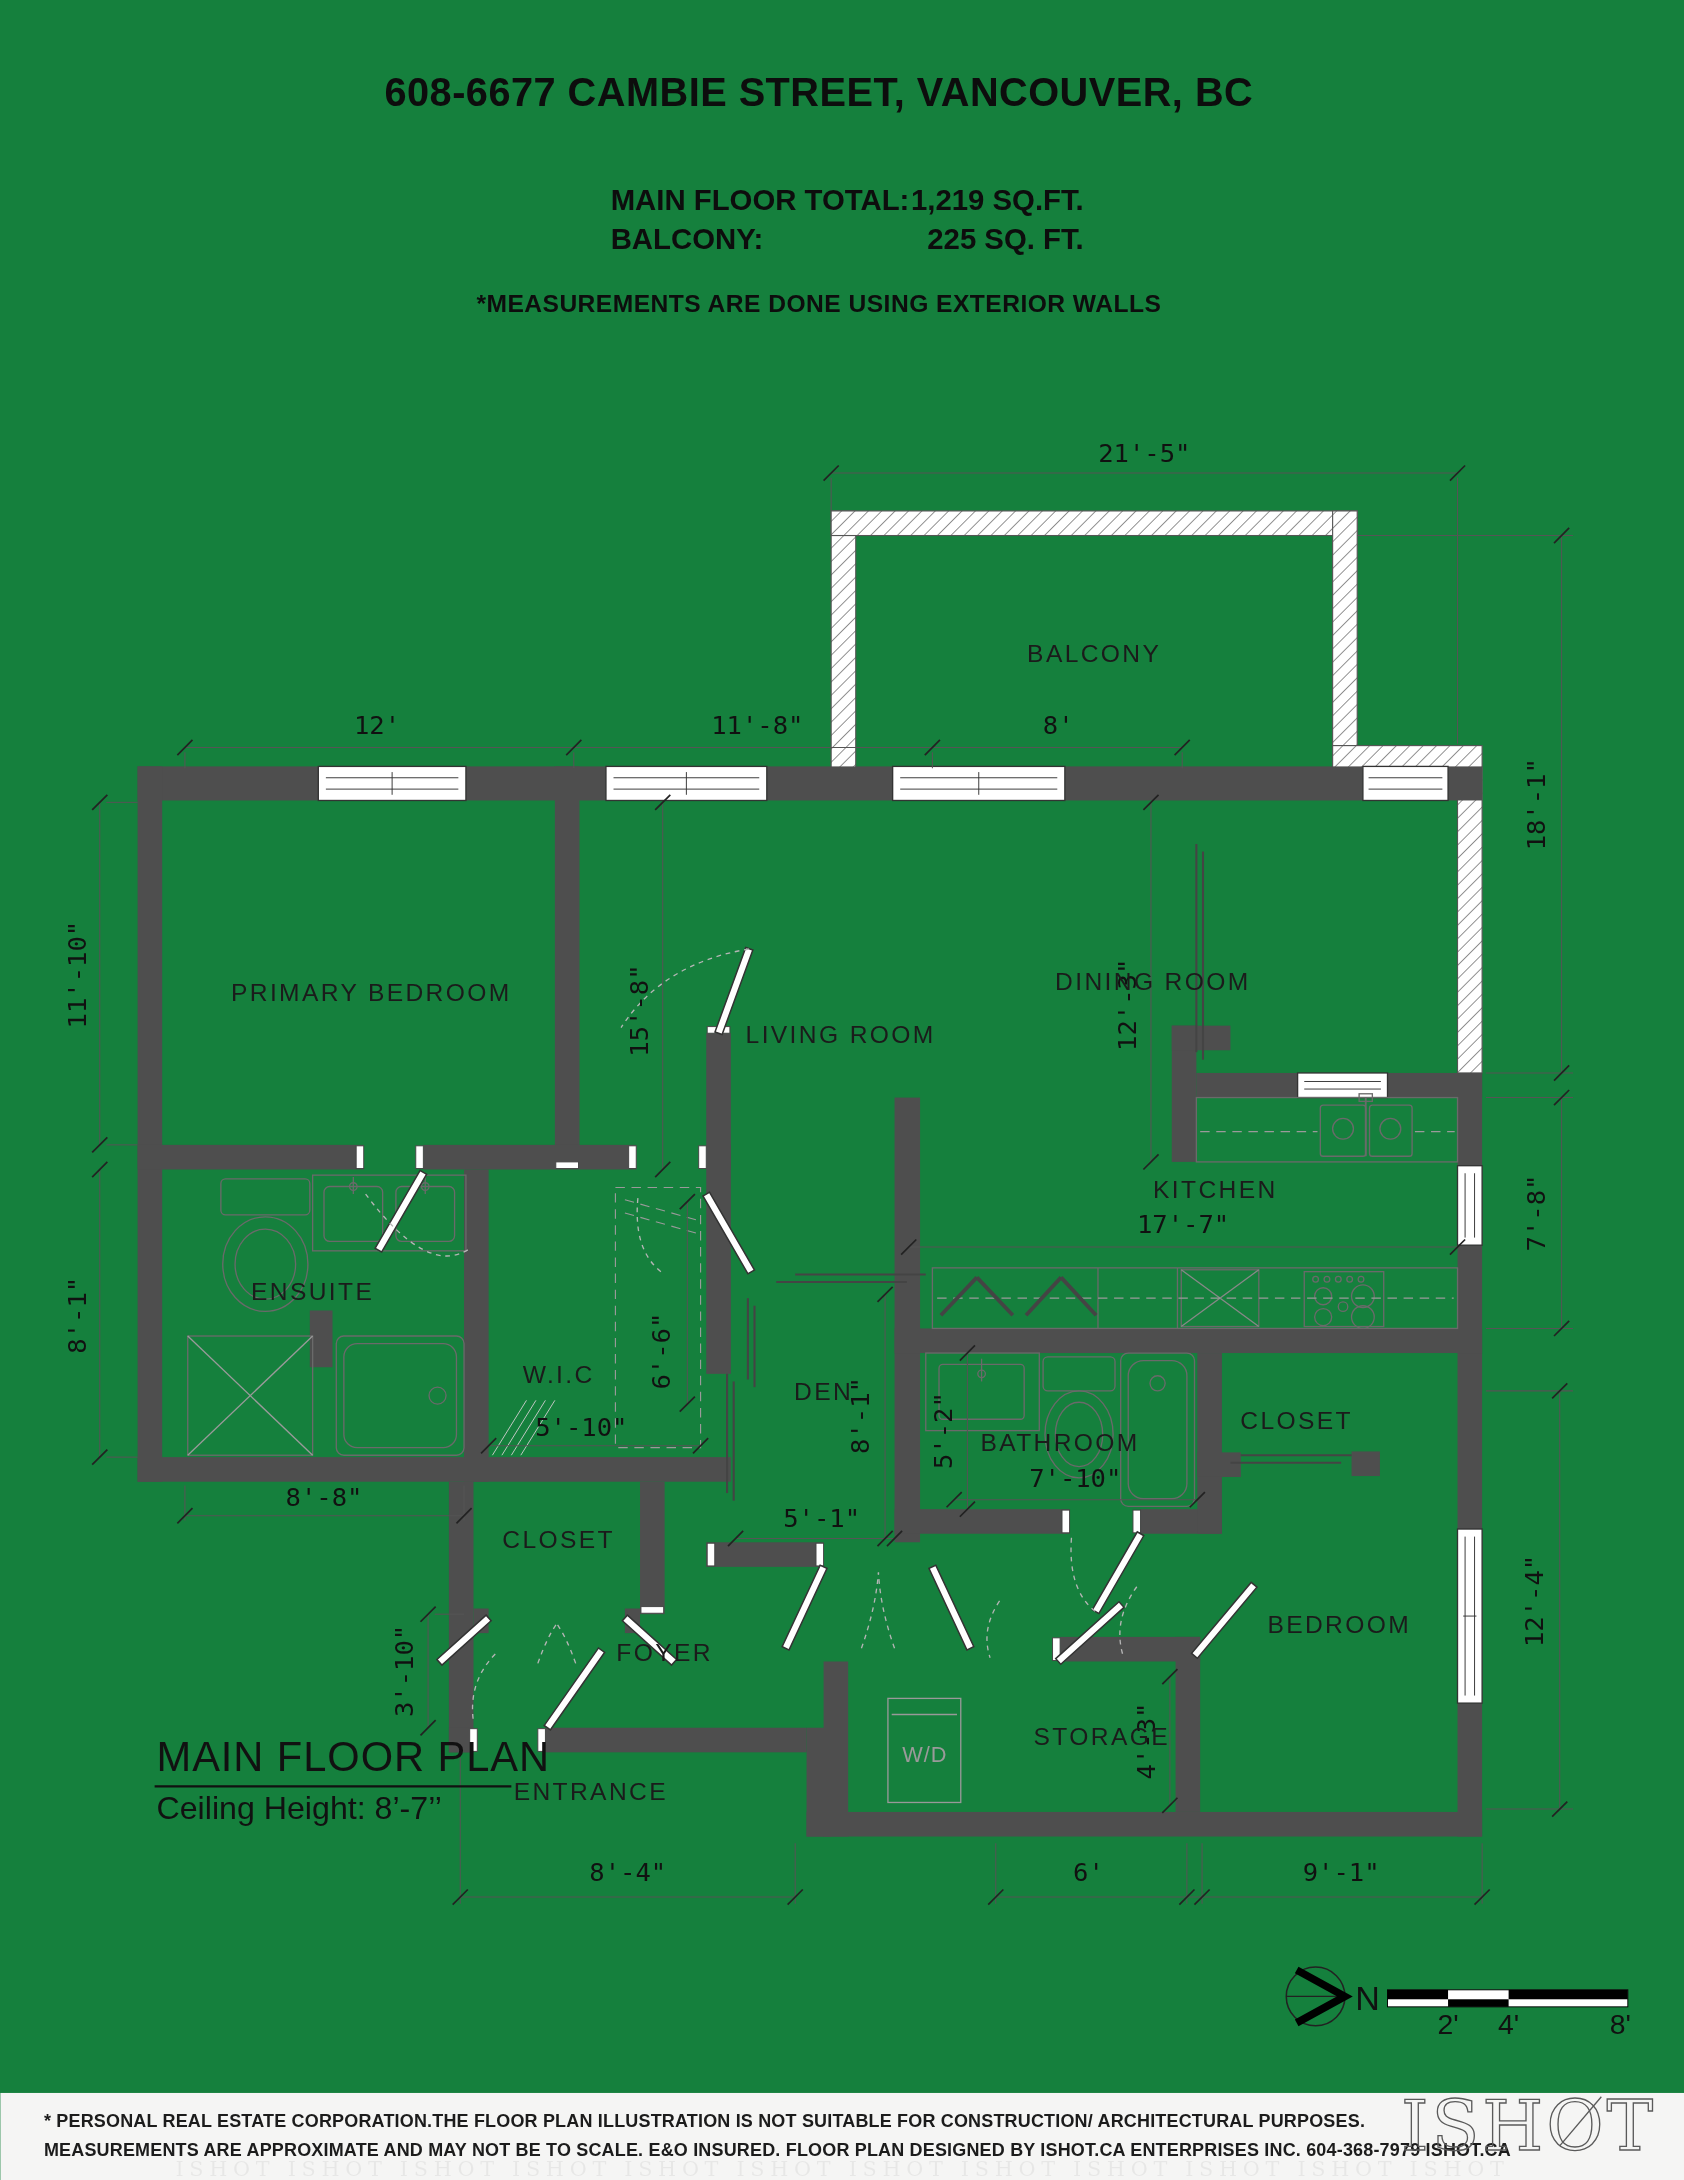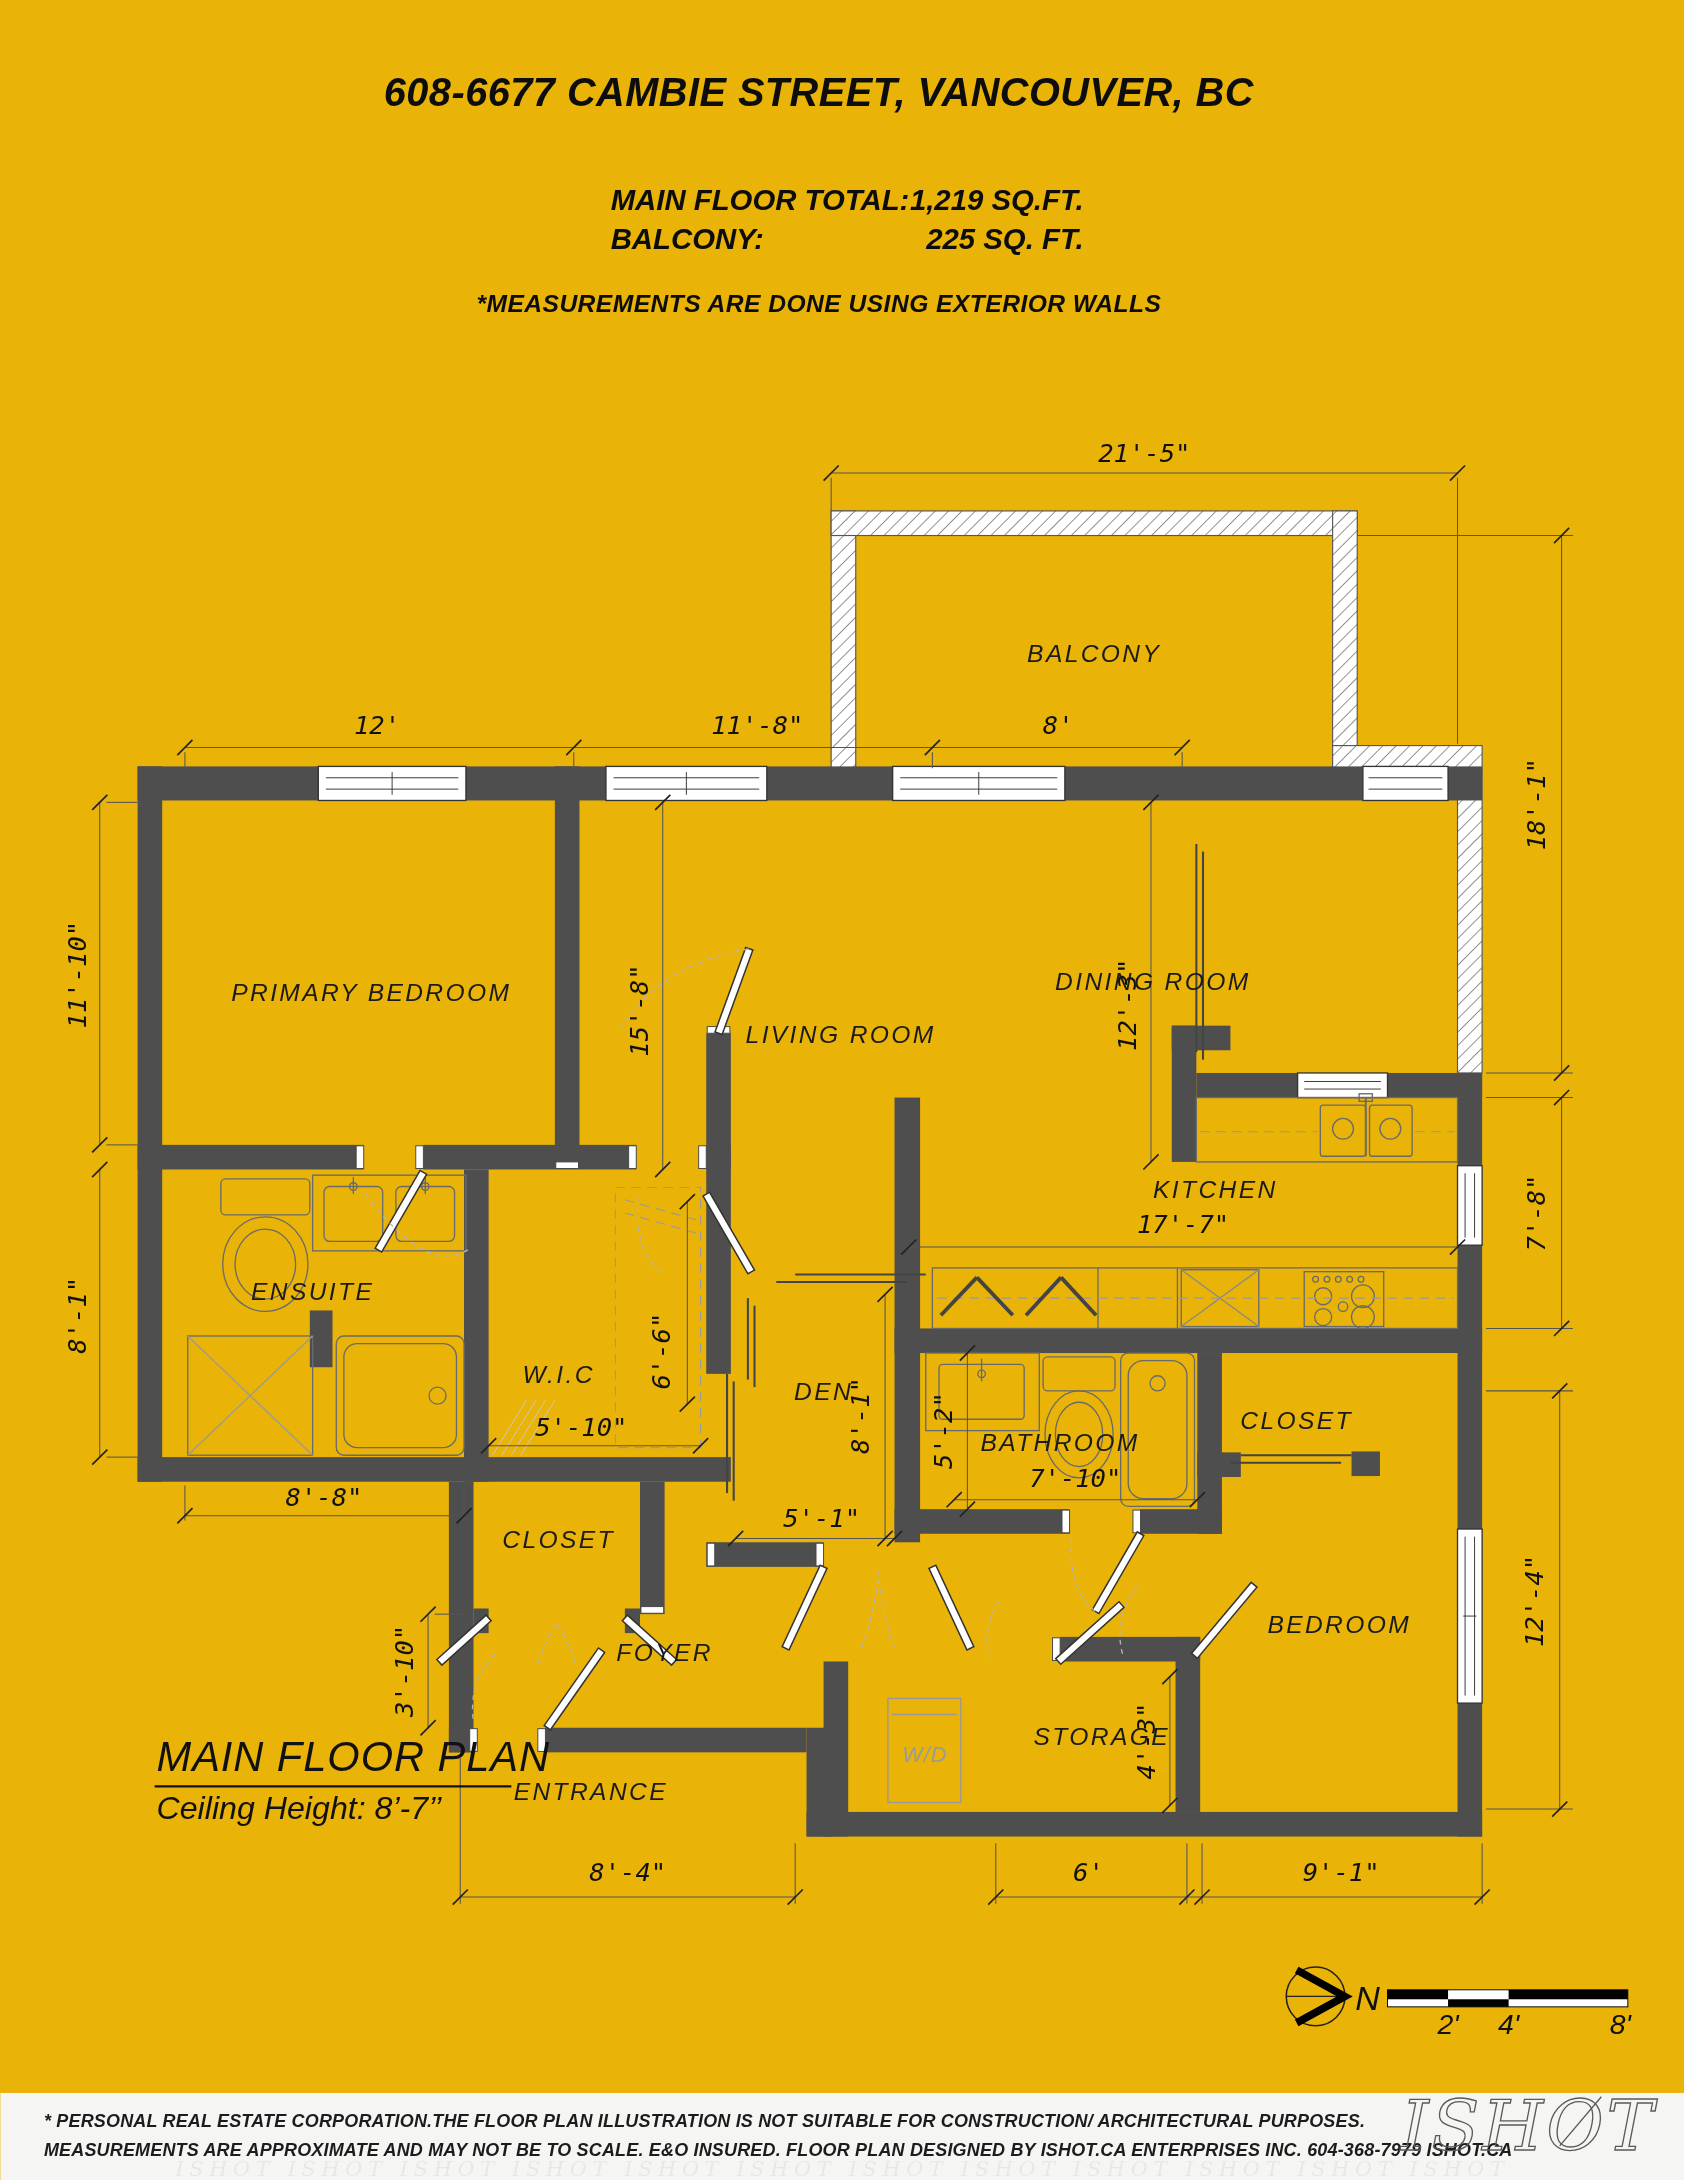--- a/index.html
+++ b/index.html
@@ -1,17 +1,17 @@
 <!DOCTYPE html>
 <html style="font-size:15px"><head>
 <meta charset="utf-8">
 <style>
   html,body{margin:0;padding:0;background:#ffffff;}
-  .page{position:relative;width:1685px;height:2180px;background:#eab308;overflow:hidden;
-        font-family:"Liberation Sans",sans-serif;font-style:italic;}
+  .page{position:relative;width:1685px;height:2180px;background:#15803d;overflow:hidden;
+        font-family:"Liberation Sans",sans-serif;}
   svg{position:absolute;left:0;top:0;}
   .room-label{font-family:"Liberation Sans",sans-serif;font-size:26px;letter-spacing:2.5px;fill:#1b1b1b;}
   .dim{font-family:"DejaVu Sans Mono",monospace;font-size:27px;fill:#111;}
   .hdr-title{font-family:"Liberation Sans",sans-serif;font-size:42px;font-weight:bold;fill:#0d0d0d;letter-spacing:0.5px;}
   .hdr-sub{font-family:"Liberation Sans",sans-serif;font-size:31px;font-weight:bold;fill:#0d0d0d;}
   .hdr-note{font-family:"Liberation Sans",sans-serif;font-size:26px;font-weight:bold;fill:#0d0d0d;letter-spacing:0.5px;}
   .plan-title{font-family:"Liberation Sans",sans-serif;font-size:44px;fill:#111;letter-spacing:1px;}
   .plan-sub{font-family:"Liberation Sans",sans-serif;font-size:34px;fill:#111;}
   .footer-text{font-family:"Liberation Sans",sans-serif;font-size:19px;font-weight:bold;fill:#1c1c1c;letter-spacing:0.2px;}
   .wd-label{font-family:"Liberation Sans",sans-serif;font-size:23px;fill:#9a9a9a;letter-spacing:1px;}

